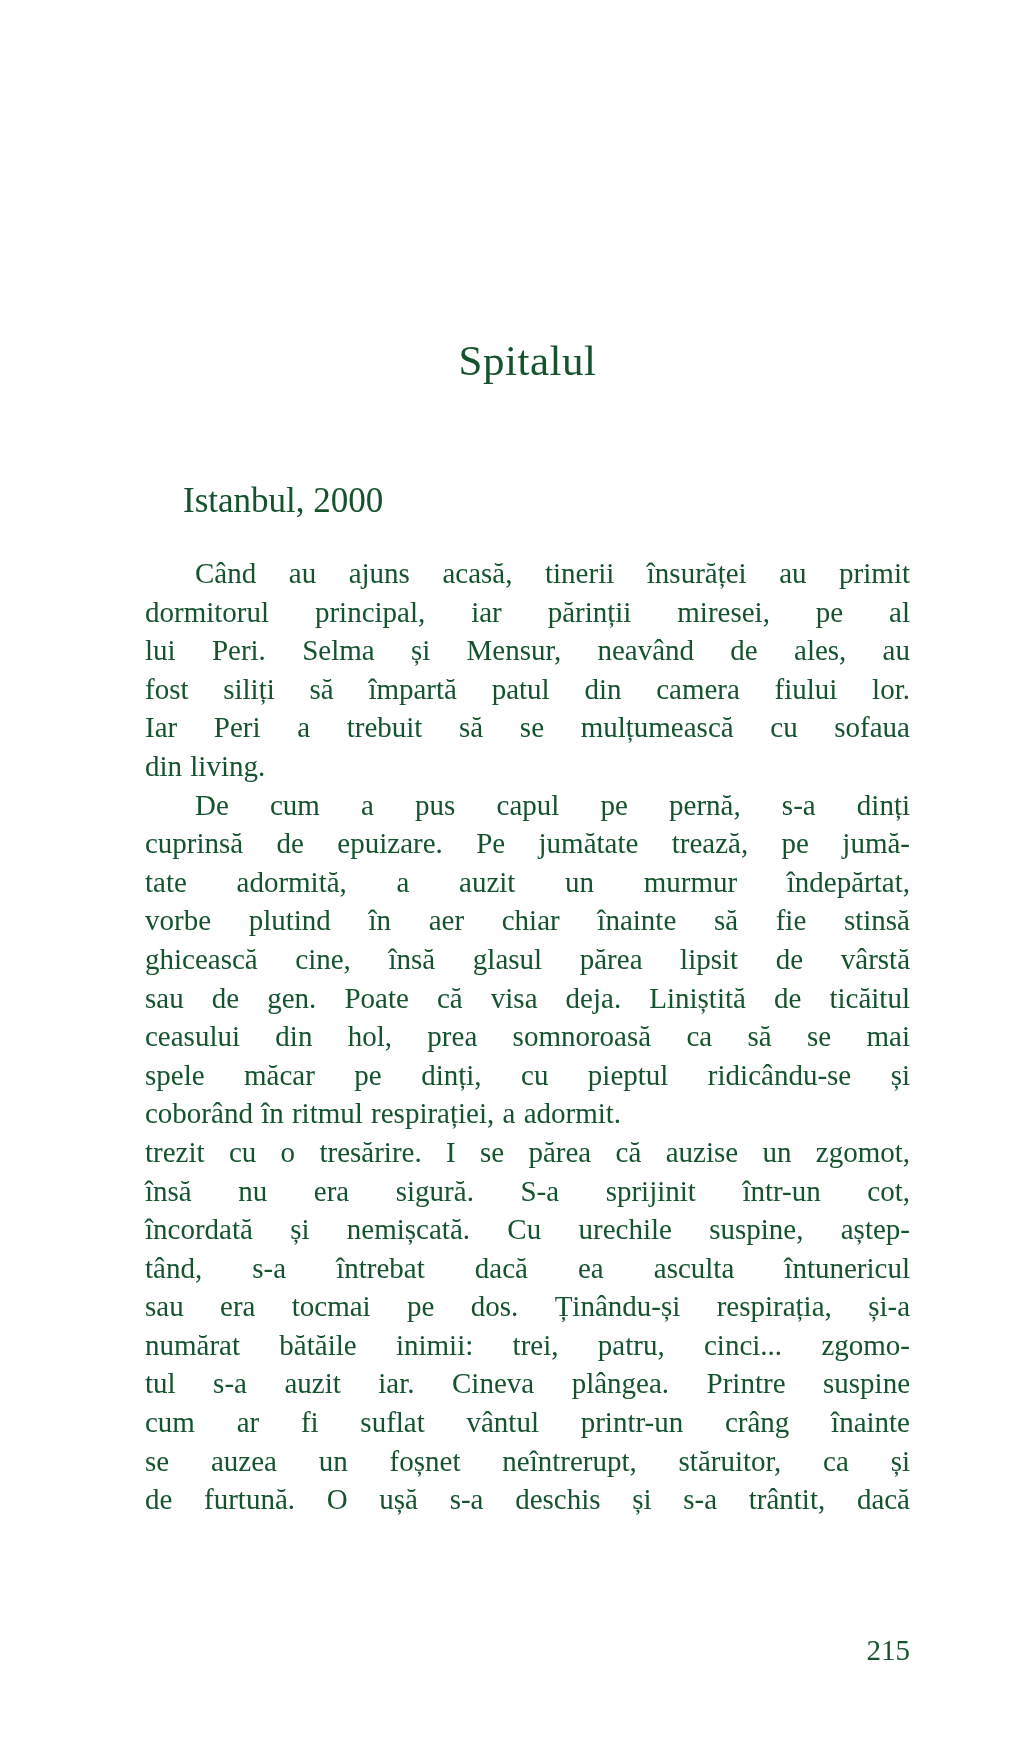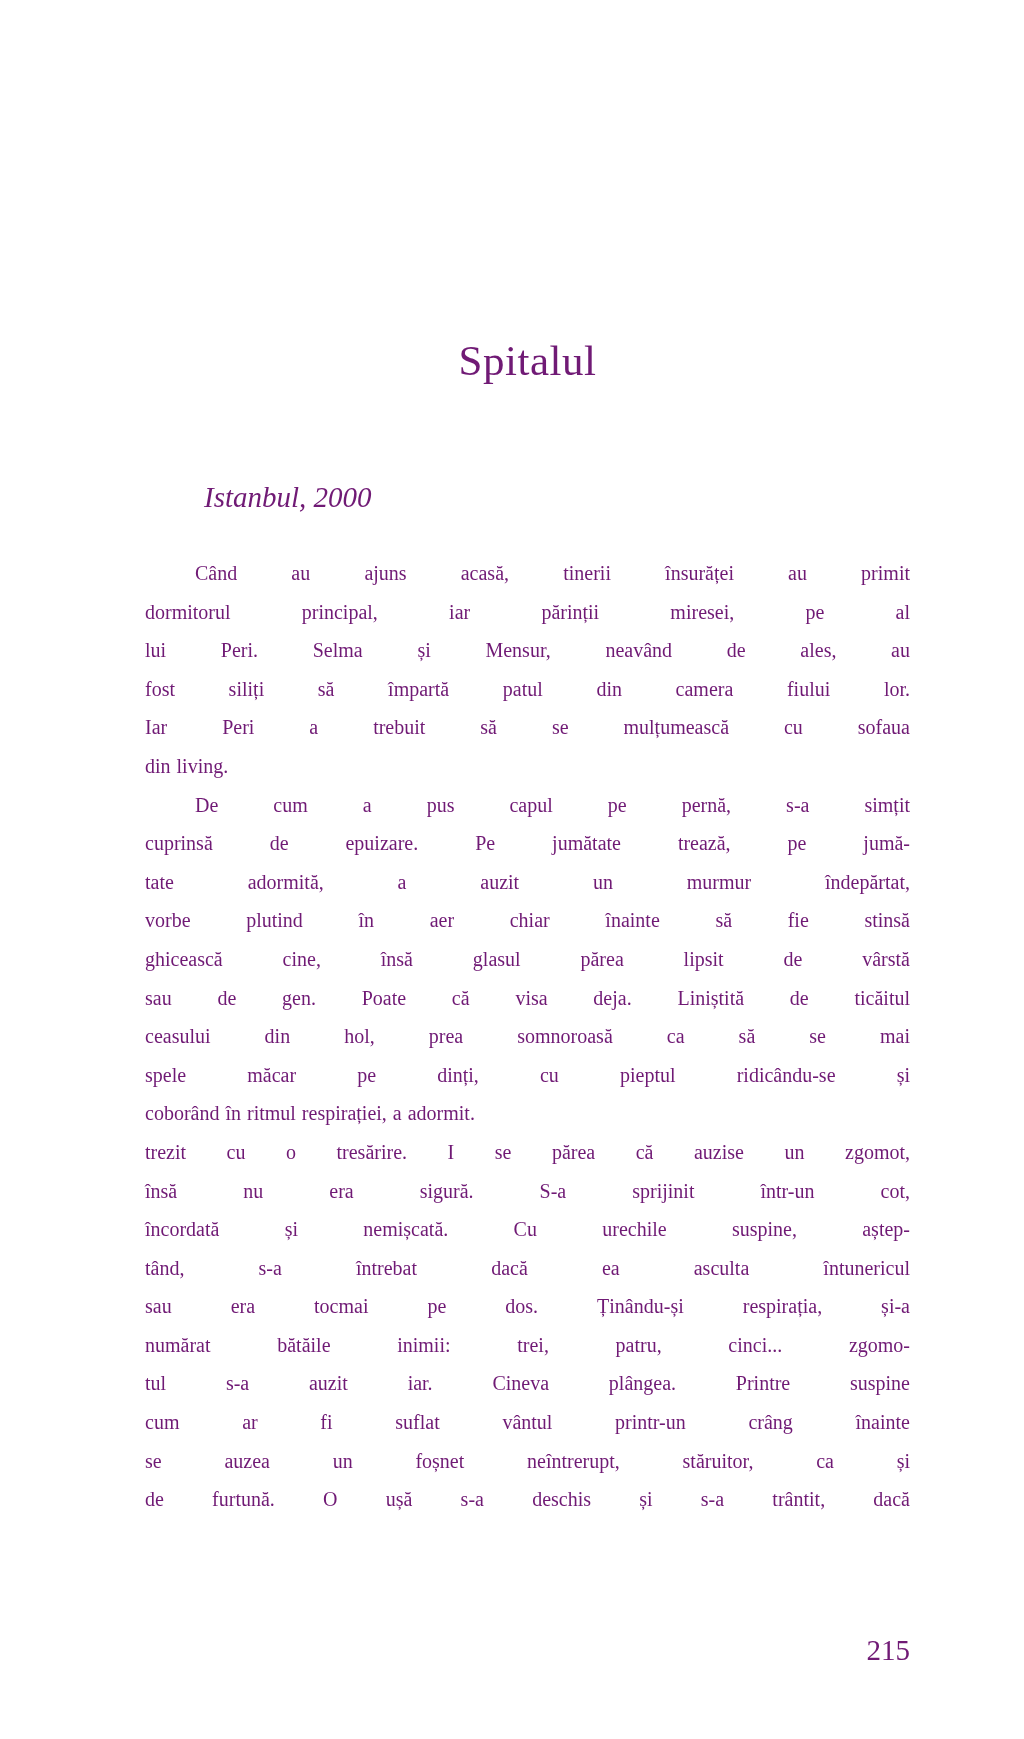--- a/index.html
+++ b/index.html
@@ -6,49 +6,48 @@
     margin: 0;
     padding: 0;
     background: #ffffff;
   }
   .page {
     position: relative;
     width: 1024px;
     height: 1739px;
     background: #ffffff;
     font-family: "Liberation Serif", "DejaVu Serif", serif;
-    color: #701a75;
+    color: #14532d;
     overflow: hidden;
   }
   .chapter-title {
     position: absolute;
     top: 337px;
     left: 145px;
     width: 765px;
     margin: 0;
     text-align: center;
     font-size: 43px;
     font-weight: normal;
     line-height: 1.1;
     letter-spacing: 0.5px;
   }
   .dateline {
     position: absolute;
     top: 480px;
-    left: 204px;
-    font-style: italic;
-    font-size: 29px;
+    left: 183px;
+    font-size: 35px;
     line-height: 1.2;
   }
   .body-text {
     position: absolute;
     top: 554px;
     left: 145px;
     width: 765px;
-    font-size: 20px;
+    font-size: 29px;
     line-height: 38.6px;
   }
   .line {
     height: 38.6px;
     text-align: justify;
     text-align-last: justify;
     word-spacing: 1px;
   }
   .line.indent {
     text-indent: 50px;
@@ -77,21 +76,21 @@
 
   <div class="body-text">
 
     <div class="line indent">Când au ajuns acasă, tinerii însurăței au primit</div>
     <div class="line">dormitorul principal, iar părinții miresei, pe al</div>
     <div class="line">lui Peri. Selma și Mensur, neavând de ales, au</div>
     <div class="line">fost siliți să împartă patul din camera fiului lor.</div>
     <div class="line">Iar Peri a trebuit să se mulțumească cu sofaua</div>
     <div class="line para-end">din living.</div>
 
-    <div class="line indent">De cum a pus capul pe pernă, s-a simțit</div>
+    <div class="line indent">De cum a pus capul pe pernă, s-a dinți</div>
     <div class="line">cuprinsă de epuizare. Pe jumătate trează, pe jumă-</div>
     <div class="line">tate adormită, a auzit un murmur îndepărtat,</div>
     <div class="line">vorbe plutind în aer chiar înainte să fie stinsă</div>
     <div class="line">ghicească cine, însă glasul părea lipsit de vârstă</div>
     <div class="line">sau de gen. Poate că visa deja. Liniștită de ticăitul</div>
     <div class="line">ceasului din hol, prea somnoroasă ca să se mai</div>
     <div class="line">spele măcar pe dinți, cu pieptul ridicându-se și</div>
     <div class="line para-end">coborând în ritmul respirației, a adormit.</div>
 
     <div class="line">trezit cu o tresărire. I se părea că auzise un zgomot,</div>

